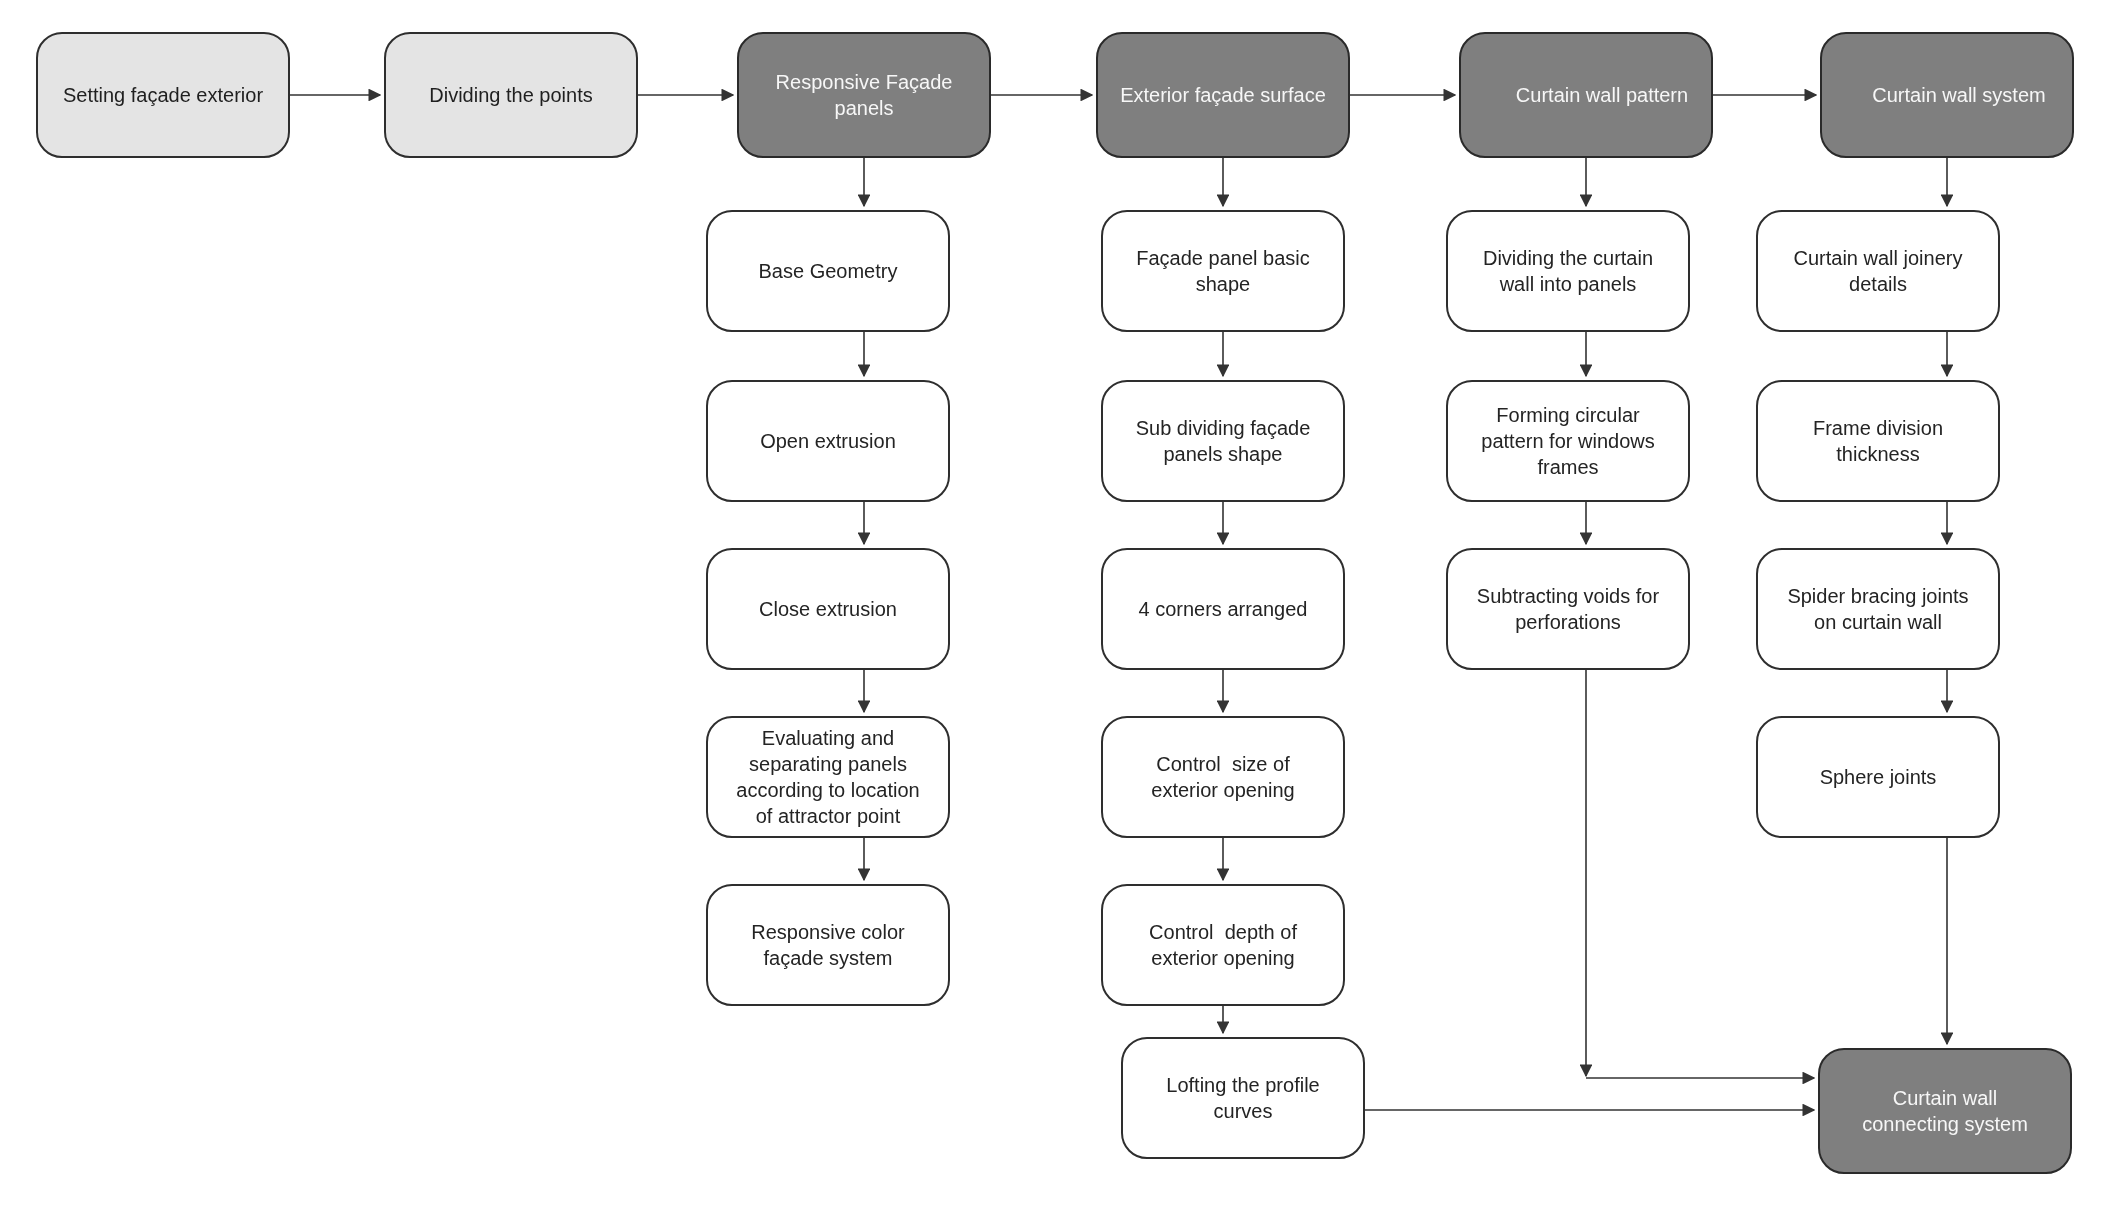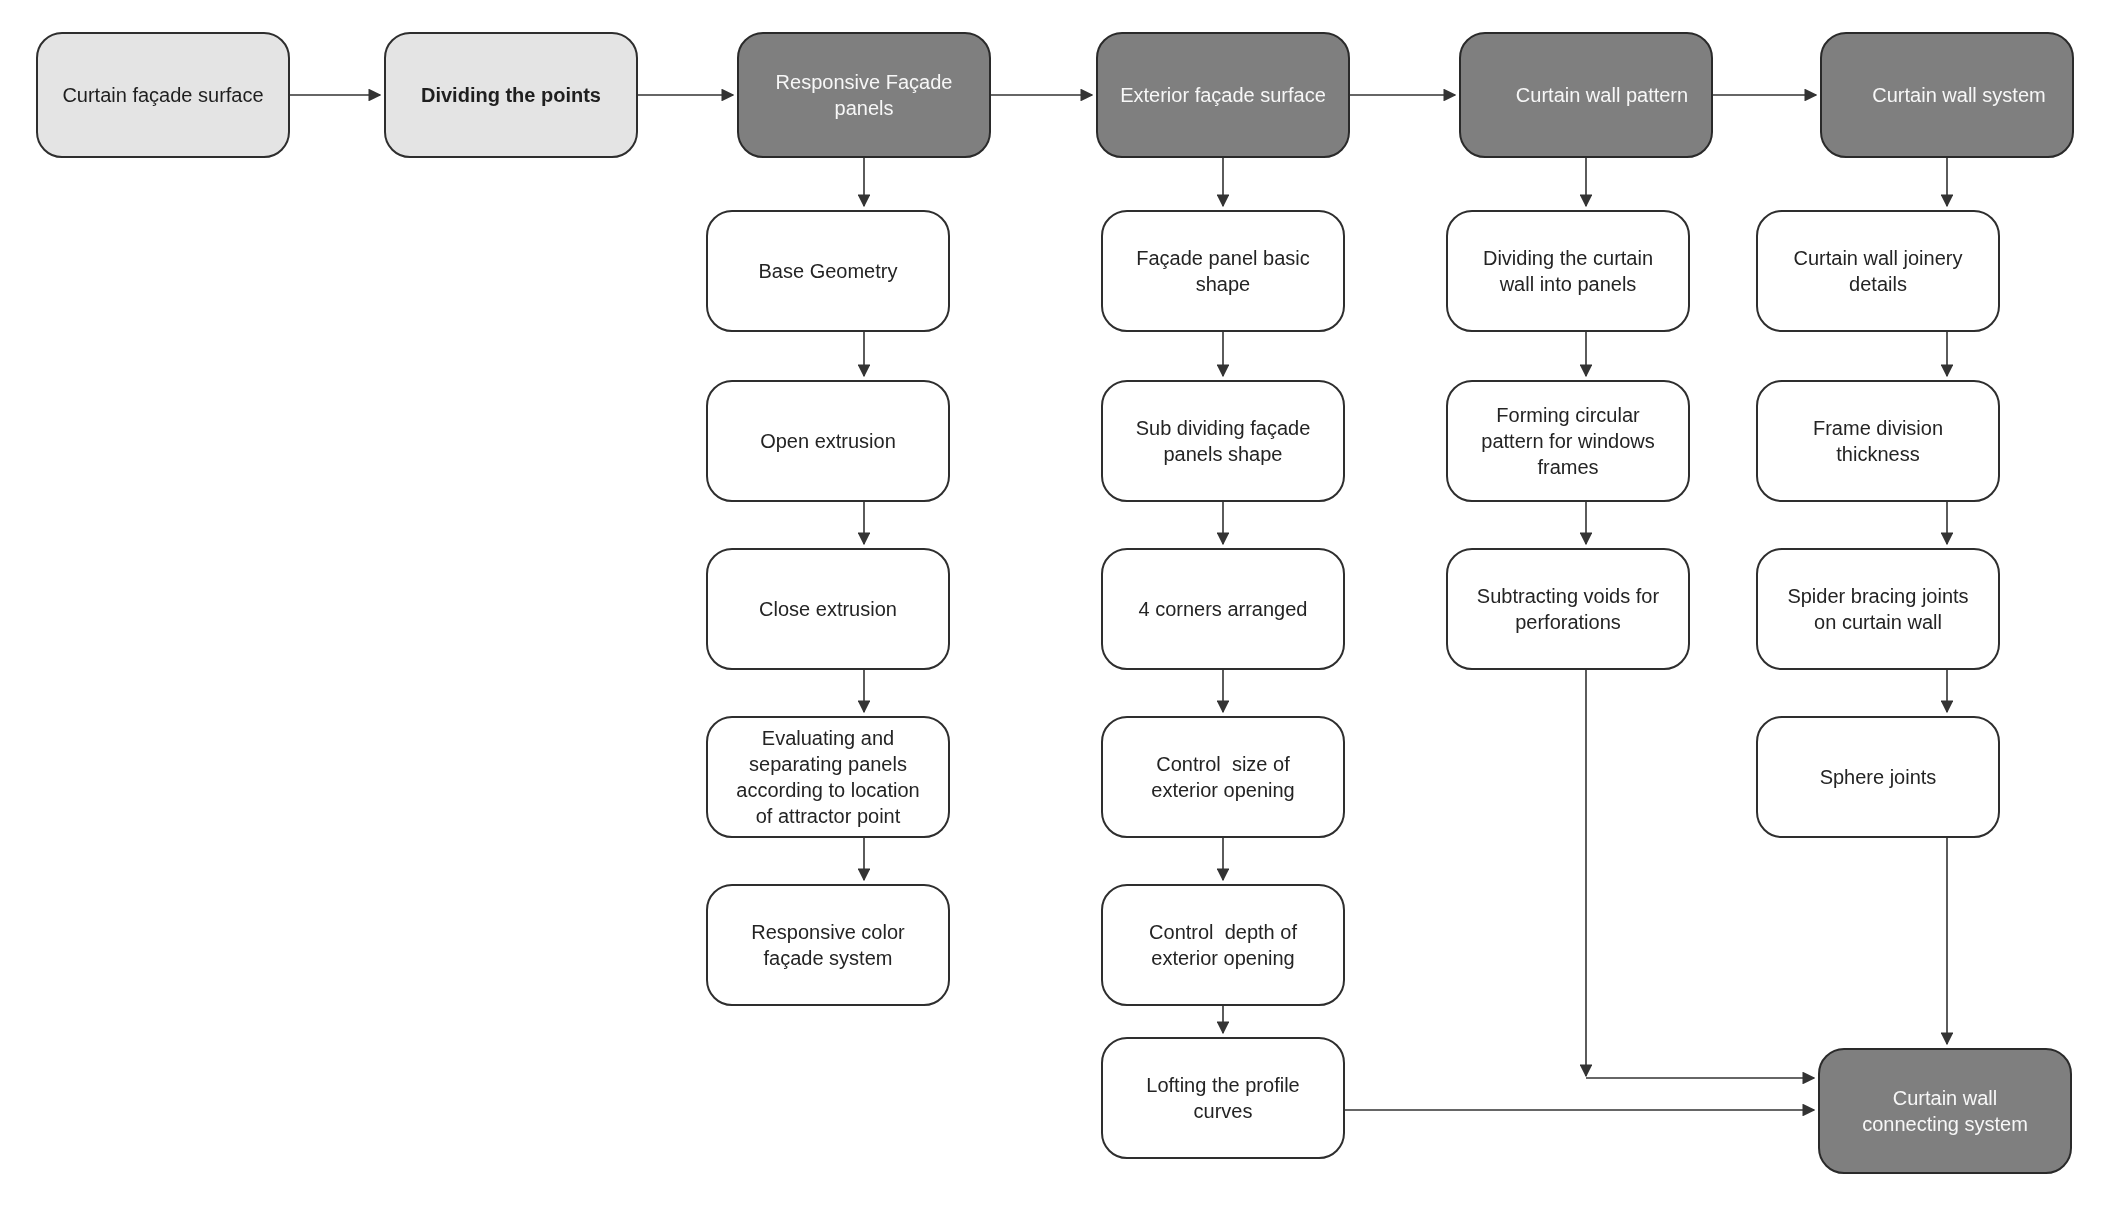--- a/index.html
+++ b/index.html
@@ -32,39 +32,39 @@
     color: #242424;
   }
   .hdr  { width: 254px; height: 126px; padding: 6px 16px; }
   .step { width: 244px; height: 122px; padding: 6px 22px; background: #ffffff; }
   .endbox { width: 254px; height: 126px; padding: 2px 26px; }
   .light { background: #e4e4e4; color: #1f1f1f; }
   .dark  { background: #7f7f7f; color: #f7f7f7; border-color: #2a2a2a; }
 
   
   .n-h1 { left: 36px;   top: 32px; }
-  .n-h2 { left: 384px;  top: 32px; font-weight: bold; }
+  .n-h2 { left: 384px;  top: 32px; }
   .n-h3 { left: 737px;  top: 32px; }
   .n-h4 { left: 1096px; top: 32px; }
   .n-h5 { left: 1459px; top: 32px; padding-left: 48px; }
   .n-h6 { left: 1820px; top: 32px; padding-left: 40px; }
 
   
   .c3 { left: 706px; }
   .c4 { left: 1101px; }
   .c5 { left: 1446px; }
   .c6 { left: 1733px; margin-left: 23px; }
 
   
   .r1 { top: 210px; }
   .r2 { top: 380px; }
   .r3 { top: 548px; }
   .r4 { top: 716px; }
   .r5 { top: 884px; }
-  .r6 { top: 1037px; }
+  .r6 { top: 1037px; margin-left: 20px; }
 
   .n-end { left: 1818px; top: 1048px; }
 </style>
 </head>
 <body>
 
 <div id="canvas">
 
   <svg id="arrow-layer" viewBox="0 0 2110 1206" xmlns="http://www.w3.org/2000/svg">
     <defs>
@@ -109,21 +109,21 @@
 
     <g stroke="#333333" stroke-width="1.6" fill="none">
 
       <line x1="1586" y1="670" x2="1586" y2="1076" marker-end="url(#ah)"></line>
       <line x1="1586" y1="1078" x2="1814" y2="1078" marker-end="url(#ah)"></line>
 
       <line x1="1345" y1="1110" x2="1814" y2="1110" marker-end="url(#ah)"></line>
     </g>
   </svg>
 
-  <div class="node hdr light n-h1">Curtain façade surface</div>
+  <div class="node hdr light n-h1">Setting façade exterior</div>
   <div class="node hdr light n-h2">Dividing the points</div>
   <div class="node hdr dark n-h3">Responsive Façade panels</div>
   <div class="node hdr dark n-h4">Exterior façade surface</div>
   <div class="node hdr dark n-h5">Curtain wall pattern</div>
   <div class="node hdr dark n-h6">Curtain wall system</div>
 
   <div class="node step c3 r1">Base Geometry</div>
   <div class="node step c3 r2">Open extrusion</div>
   <div class="node step c3 r3">Close extrusion</div>
   <div class="node step c3 r4">Evaluating and separating panels according to location of attractor point</div>

